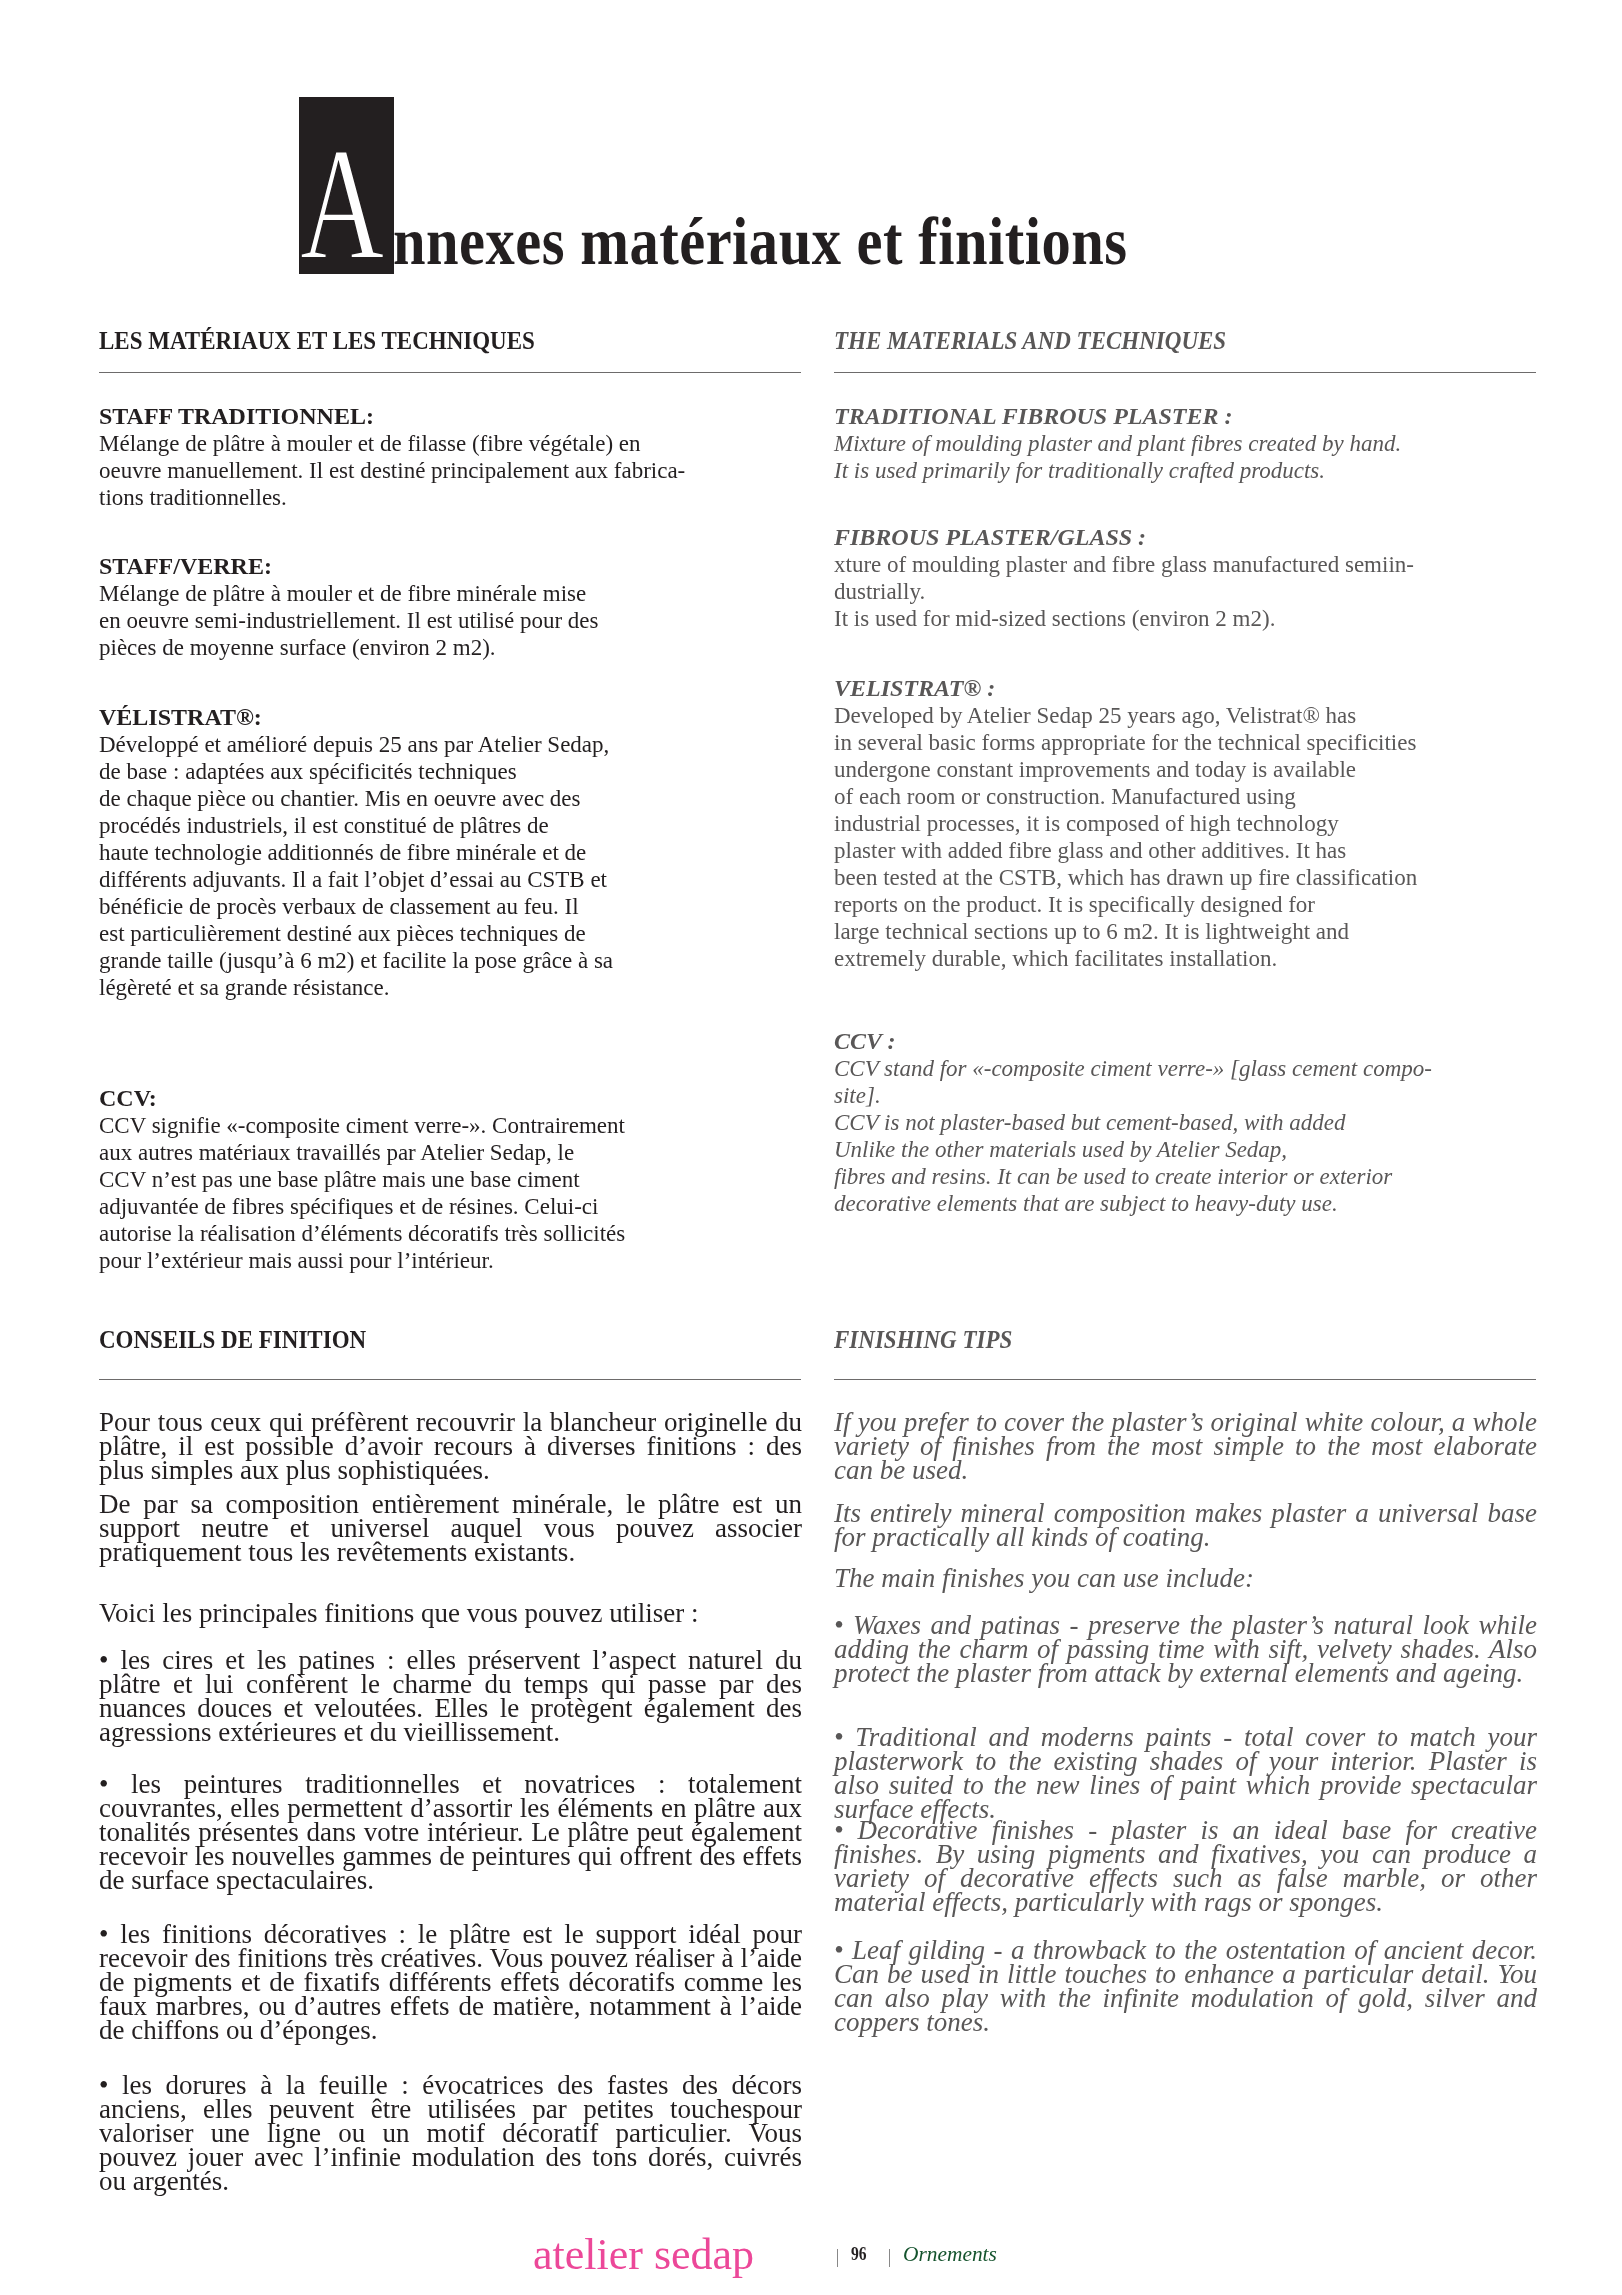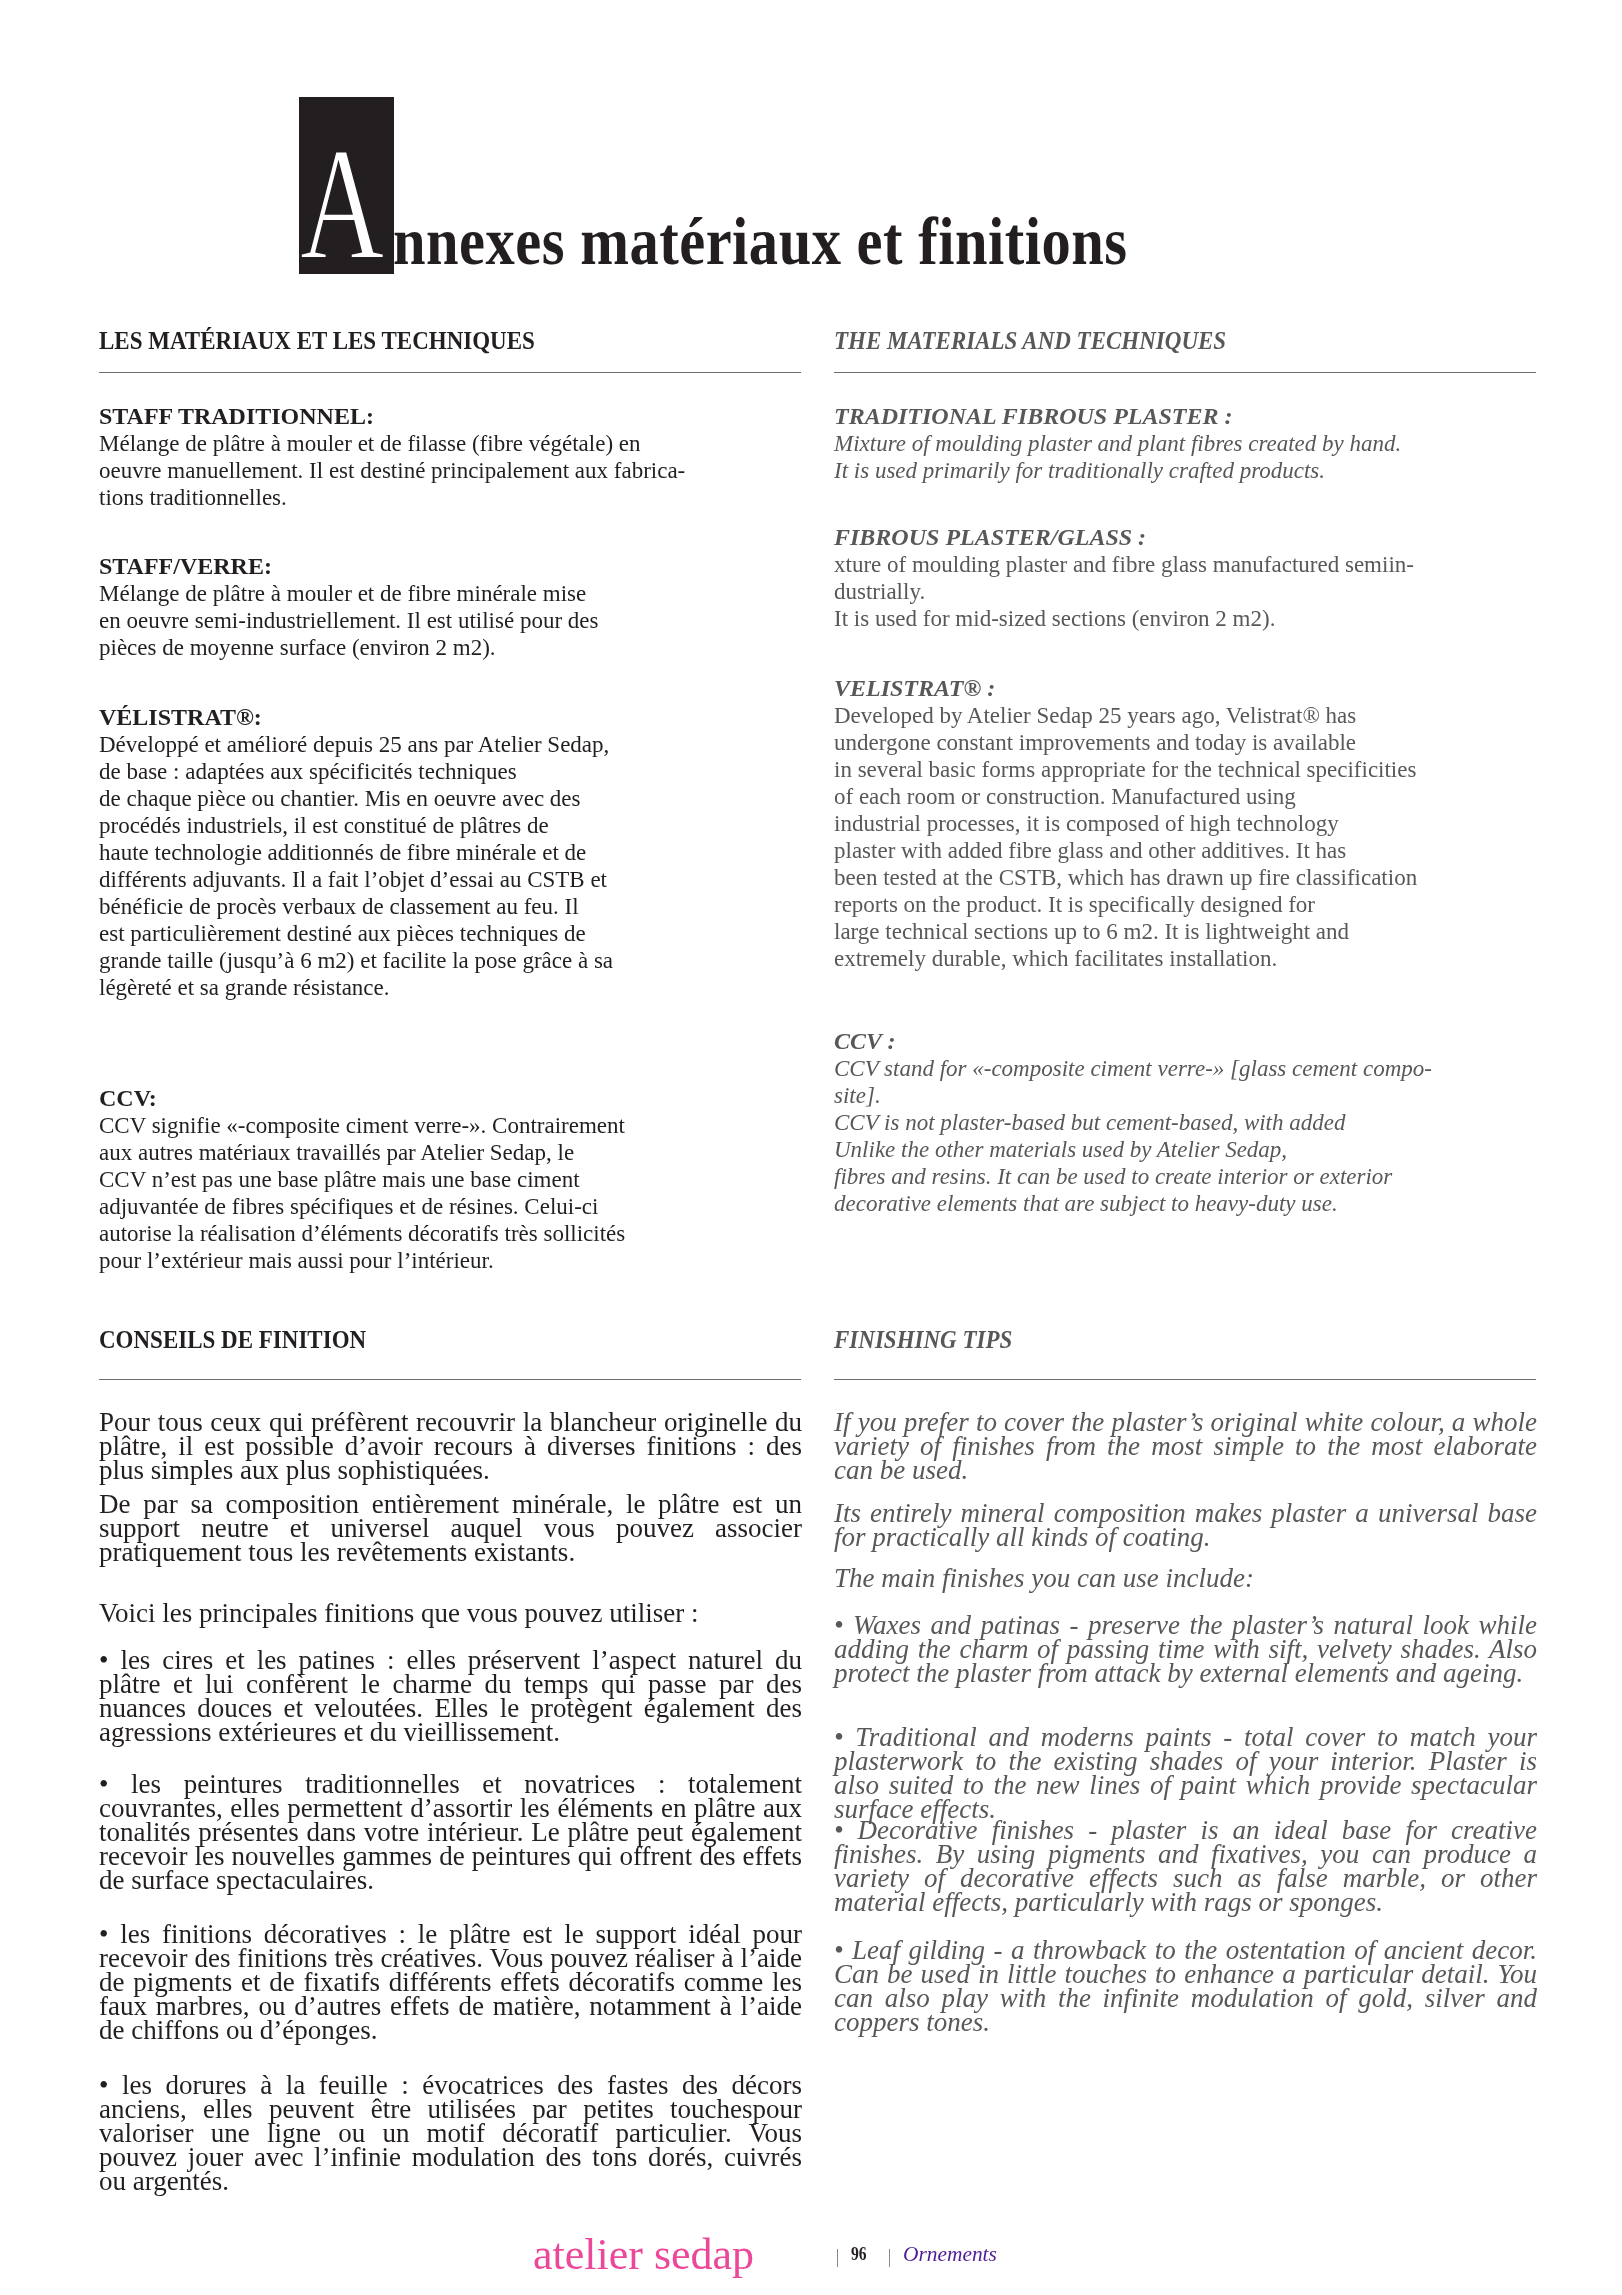--- a/index.html
+++ b/index.html
@@ -32,21 +32,21 @@
 
   .para { position: absolute; width: 703px; font-size: 27px; line-height: 24px; text-align: justify; }
   .col-right .para { font-style: italic; }
 
   
   .footer { position: absolute; top: 2229px; left: 533px; height: 52px; white-space: nowrap; }
   .brand { position: absolute; left: 0; top: 0; font-size: 44px; line-height: 52px; color: #ec4899; }
   .sep { position: absolute; width: 1.3px; height: 18px; background: #888; top: 19.5px; }
   .page-num { position: absolute; left: 318px; top: 14.3px; font-size: 19.5px; font-weight: bold; color: #231f20;
               transform: scaleX(0.8); transform-origin: left top; }
-  .section-name { position: absolute; left: 370px; top: 13px; font-size: 21.4px; font-style: italic; color: #4c1d95; }
+  .section-name { position: absolute; left: 370px; top: 13px; font-size: 21.4px; font-style: italic; color: #14532d; }
 </style>
 </head>
 <body>
 
 <div class="title-block"></div>
 <div class="title-initial">A</div>
 <div class="title-rest">nnexes matériaux et finitions</div>
 
 <div class="col col-left" style="top:0;">
   <div class="section-heading" style="top:327px;">LES MATÉRIAUX ET LES TECHNIQUES</div>
@@ -104,22 +104,22 @@
   <div class="block" style="top:524px;">
     <span class="sub-heading">FIBROUS PLASTER/GLASS :</span>
     <span class="line">xture of moulding plaster and fibre glass manufactured semiin-</span>
     <span class="line">dustrially.</span>
     <span class="line">It is used for mid-sized sections (environ 2 m2).</span>
   </div>
 
   <div class="block" style="top:675px;">
     <span class="sub-heading">VELISTRAT® :</span>
     <span class="line">Developed by Atelier Sedap 25 years ago, Velistrat® has</span>
+    <span class="line">in several basic forms appropriate for the technical specificities</span>
     <span class="line">undergone constant improvements and today is available</span>
-    <span class="line">in several basic forms appropriate for the technical specificities</span>
     <span class="line">of each room or construction. Manufactured using</span>
     <span class="line">industrial processes, it is composed of high technology</span>
     <span class="line">plaster with added fibre glass and other additives. It has</span>
     <span class="line">been tested at the CSTB, which has drawn up fire classification</span>
     <span class="line">reports on the product. It is specifically designed for</span>
     <span class="line">large technical sections up to 6 m2. It is lightweight and</span>
     <span class="line">extremely durable, which facilitates installation.</span>
   </div>
 
   <div class="block it" style="top:1028px;">

